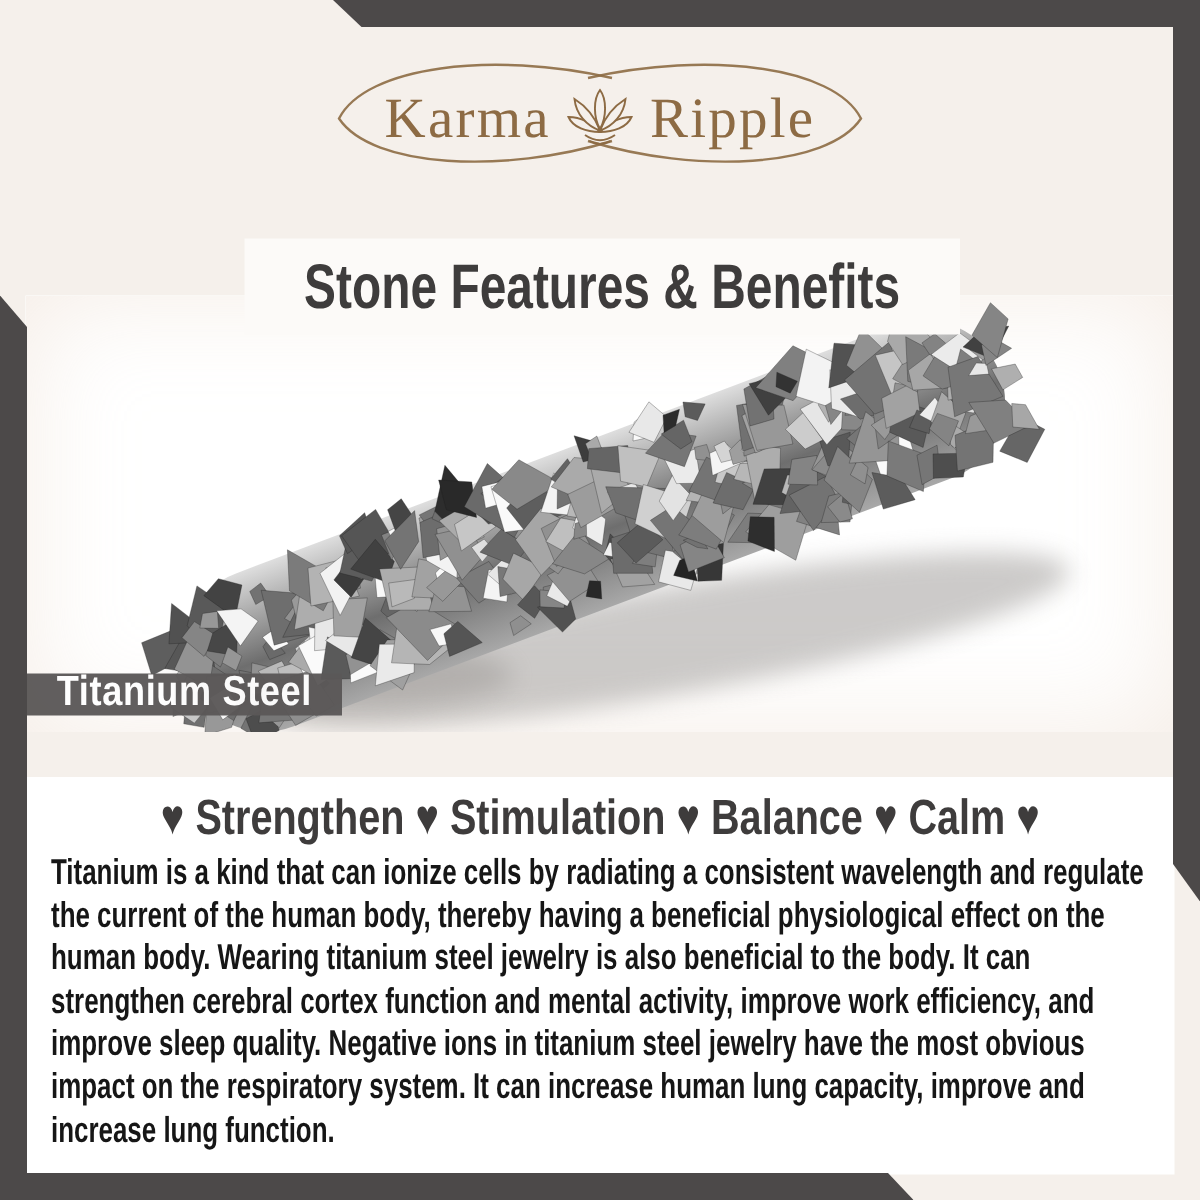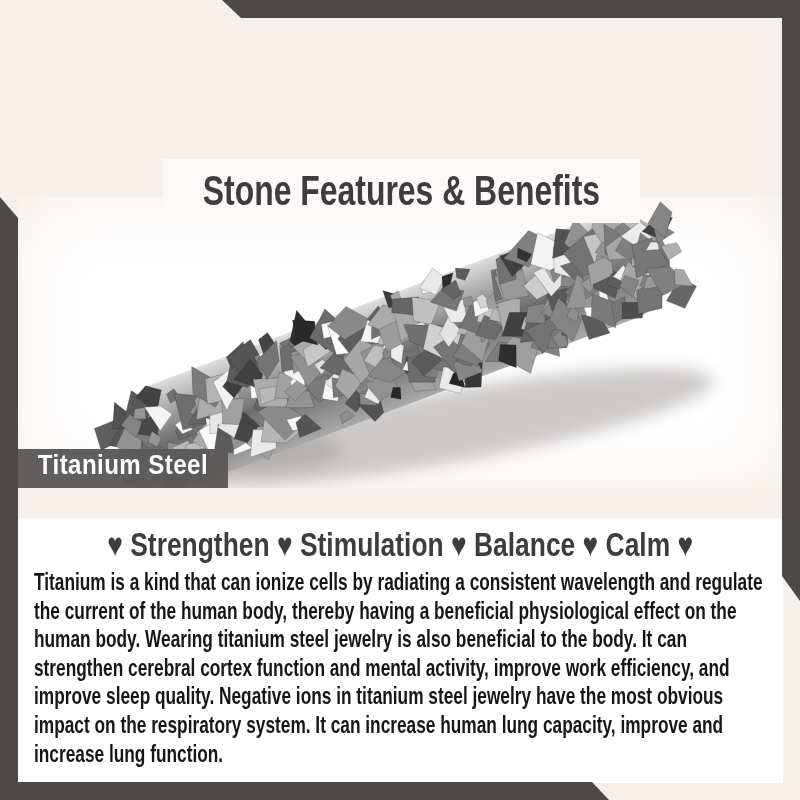--- a/index.html
+++ b/index.html
@@ -36,22 +36,22 @@
   .title-bar h1{margin:0;font-size:42px;font-weight:700;color:var(--heading_text);
                 white-space:nowrap;transform:scaleX(0.76);letter-spacing:0;}
 
   
   .photo-panel{position:absolute;left:17px;top:197px;width:766px;height:291px;
                background:var(--panel);z-index:1;
                box-shadow:inset 0 0 70px rgba(242,231,222,0.75);}
   .photo-panel svg{position:absolute;left:0;top:0;}
 
   
-  .product-label{position:absolute;left:17px;top:449px;width:211px;height:39px;
-                 background:var(--label_bg);opacity:0.96;display:flex;align-items:flex-start;
+  .product-label{position:absolute;left:17px;top:449px;width:211px;height:28px;
+                 background:var(--label_bg);opacity:0.96;display:flex;align-items:flex-end;
                  justify-content:center;z-index:4;}
   .product-label span{color:var(--label_text);font-weight:700;font-size:28px;
                  white-space:nowrap;transform:scaleX(0.86);letter-spacing:0.5px;}
 
   
   .text-panel{position:absolute;left:17px;top:518px;width:766px;height:265px;
               background:var(--panel);z-index:2;}
   .benefits-headline{position:absolute;left:0;top:8px;width:766px;display:flex;
               justify-content:center;}
   .benefits-headline span{font-size:33px;font-weight:700;color:var(--heading_text);
@@ -63,20 +63,41 @@
 </head>
 <body>
 
 <div class="canvas">
 
   <div class="frame frame-top"></div>
   <div class="frame frame-right"></div>
   <div class="frame frame-left"></div>
   <div class="frame frame-bottom"></div>
 
+  <div class="logo">
+    <svg class="logo-swirl" width="400" height="84" viewBox="0 0 400 84" fill="none">
+      <path d="M 208,15 C 128,-3 44,7 26,42 C 48,75 136,79 208,57" stroke="#8D6B44" stroke-width="1.6" fill="none" opacity="0.9"></path>
+      <path d="M 192,15 C 272,-3 356,7 374,42 C 352,75 264,79 192,57" stroke="#8D6B44" stroke-width="1.6" fill="none" opacity="0.9"></path>
+    </svg>
+    <div class="logo-row">
+      <span class="brand-word">Karma</span>
+      <svg width="46" height="44" viewBox="0 0 46 44">
+        <g stroke="#8D6B44" stroke-width="1.3" fill="#F5F0EB">
+          <path d="M23 31 C14 31 5 28 2 21 C10 21 18 25 23 31 Z"></path>
+          <path d="M23 31 C32 31 41 28 44 21 C36 21 28 25 23 31 Z"></path>
+          <path d="M23 30 C14 27 7 19 6 9 C14 14 20 22 23 30 Z"></path>
+          <path d="M23 30 C32 27 39 19 40 9 C32 14 26 22 23 30 Z"></path>
+          <path d="M23 29 C18.5 21 18.5 9 23 3 C27.5 9 27.5 21 23 29 Z"></path>
+          <path d="M13 33 Q23 40 33 33" fill="none"></path>
+          <path d="M16 37 Q23 41 30 37" fill="none"></path>
+        </g>
+      </svg>
+      <span class="brand-word">Ripple</span>
+    </div>
+  </div>
 
   <div class="title-bar">
     <h1>Stone Features &amp; Benefits</h1>
   </div>
 
   <div class="photo-panel">
     <svg id="crystal" width="766" height="291" viewBox="0 0 766 291">
       <defs>
         <filter id="blur8" x="-40%" y="-40%" width="180%" height="180%">
           <feGaussianBlur stdDeviation="8"></feGaussianBlur>

